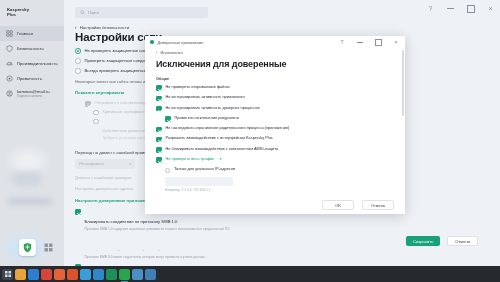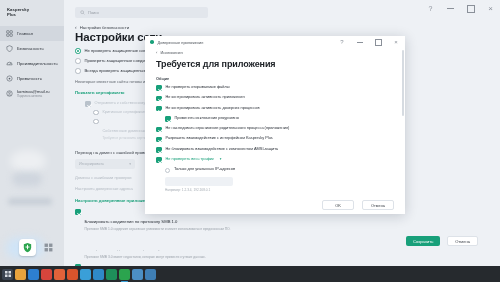--- a/index.html
+++ b/index.html
@@ -350,21 +350,21 @@
             <span class="dc-max"></span>
           </span>
         <span class="dc">×</span>
       </div>
     </div>
 
     <div class="dlg-bc">
       <span class="dlg-bc-ar">‹</span>
       <span class="dlg-bc-tx">Исключения</span>
     </div>
-    <div class="dlg-title">Требуется для приложения</div>
+    <div class="dlg-title">Исключения для доверенные</div>
     <div class="dlg-sec">Общие</div>
 
     <div class="dlg-list">
       <div class="dlg-row">
         <span class="chk on"></span>
         <span class="dlg-tx">Не проверять открываемые файлы</span>
       </div>
       <div class="dlg-row">
         <span class="chk on"></span>
         <span class="dlg-tx">Не контролировать активность приложения</span>

